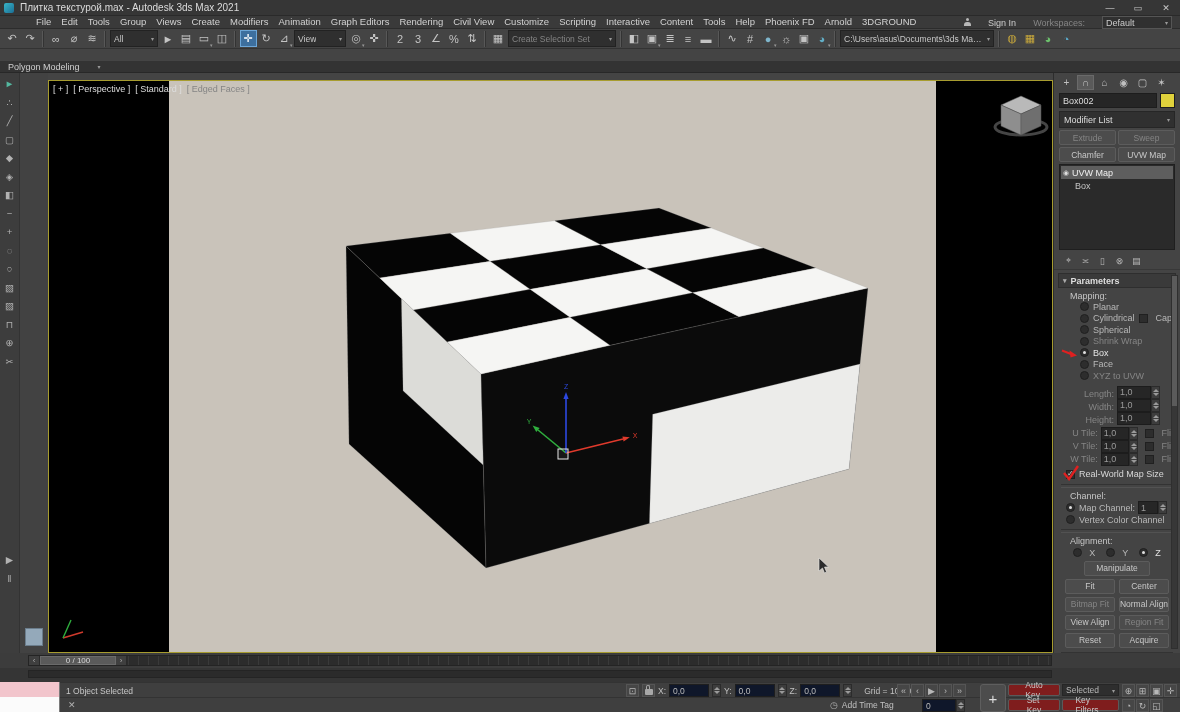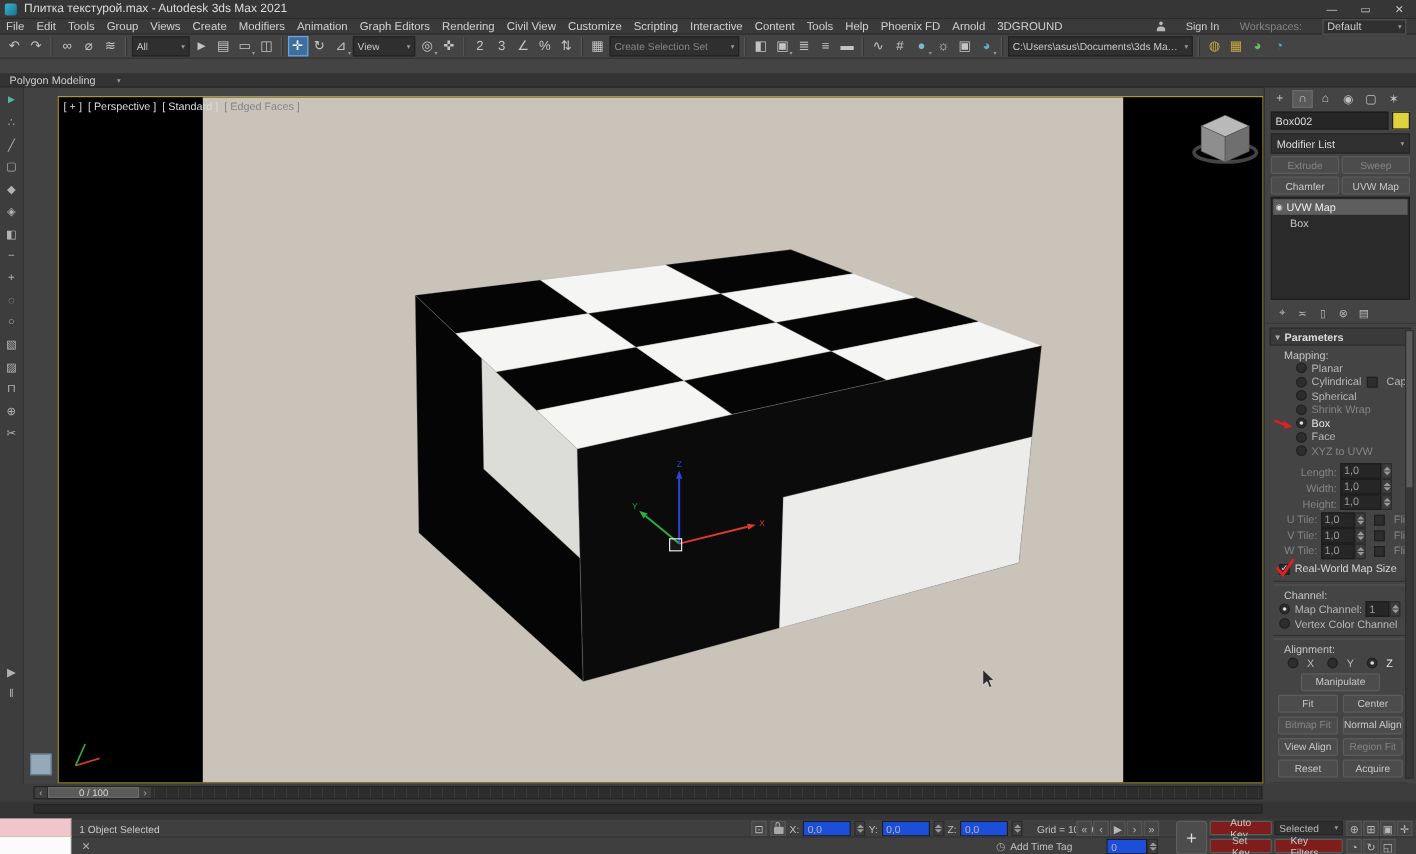--- a/index.html
+++ b/index.html
@@ -4,21 +4,21 @@
 <style>
   html,body{margin:0;padding:0;background:#222;}
   .app{position:relative;width:1180px;height:712px;background:#444;font-family:"Liberation Sans",sans-serif;color:#ccc;overflow:hidden;user-select:none;}
   .dim{color:#858585 !important;}
   
   .titlebar{position:absolute;left:0;top:0;width:100%;height:16px;background:#363636;display:flex;align-items:center;font-size:10px;color:#dcdcdc;border-bottom:1px solid #2a2a2a;box-sizing:border-box;}
   .tb-logo{width:10px;height:10px;margin:0 6px 0 4px;background:linear-gradient(135deg,#38b6c9,#1b6e95);border-radius:2px;flex:none;}
   .win-controls{margin-left:auto;display:flex;height:100%;}
   .win-btn{width:28px;display:flex;align-items:center;justify-content:center;font-size:9px;color:#c8c8c8;}
   
-  .menubar{position:absolute;left:0;top:16px;width:100%;height:13px;background:#3a3a3a;border-bottom:1px solid #2c2c2c;display:flex;align-items:center;font-size:9.5px;box-sizing:border-box;}
+  .menubar{position:absolute;left:0;top:16px;width:100%;height:13px;background:#3a3a3a;border-bottom:1px solid #2c2c2c;display:flex;align-items:flex-start;font-size:9.5px;box-sizing:border-box;padding-left:31px;}
   .menu-items{display:flex;align-items:center;}
   .menu-item{padding:0 5px;color:#d2d2d2;white-space:nowrap;}
   .menu-right{margin-left:auto;display:flex;align-items:center;gap:17px;padding-right:8px;font-size:9px;}
   .person-icon{width:7px;height:9px;position:relative;}
   .person-icon::before{content:"";position:absolute;left:2px;top:0;width:3px;height:3px;border-radius:50%;background:#b8b8b8;}
   .person-icon::after{content:"";position:absolute;left:0;top:4px;width:7px;height:4px;border-radius:3px 3px 0 0;background:#b8b8b8;}
   .ws-dd{display:flex;align-items:center;gap:3px;background:#303030;border:1px solid #555;height:11px;padding:0 3px;min-width:62px;}
   .tb-caret{font-size:6px;color:#999;margin-left:auto;}
   
   .toolbar{position:absolute;left:0;top:29px;width:100%;height:20px;background:#444;border-bottom:1px solid #333;display:flex;align-items:center;padding-left:3px;box-sizing:border-box;}
@@ -108,21 +108,21 @@
   .ml-pink{position:absolute;left:0;top:682px;width:60px;height:15px;background:#f2c5cc;border-right:1px solid #7a7a7a;box-sizing:border-box;z-index:2;}
   .ml-white{position:absolute;left:0;top:697px;width:60px;height:15px;background:#fbfbfb;border-right:1px solid #7a7a7a;box-sizing:border-box;z-index:2;}
   .objsel{position:absolute;left:66px;top:3px;color:#c8c8c8;}
   .sb-x{position:absolute;left:68px;top:2px;color:#b0b0b0;font-size:9px;}
   .coords{position:absolute;left:626px;top:1px;display:flex;align-items:center;gap:3px;height:13px;}
   .sb-icon{width:13px;height:13px;display:inline-flex;align-items:center;justify-content:center;font-size:9px;color:#b8b8b8;background:#464646;border:1px solid #555;box-sizing:border-box;flex:none;}
   .lockwrap{width:13px;height:13px;display:inline-flex;align-items:center;justify-content:center;background:#464646;border:1px solid #555;box-sizing:border-box;}
   .lock{position:relative;width:8px;height:6px;background:#a8a8a8;border-radius:1px;margin-top:3px;}
   .lock::before{content:"";position:absolute;left:1px;top:-4px;width:4px;height:4px;border:1.5px solid #a8a8a8;border-bottom:none;border-radius:3px 3px 0 0;box-sizing:border-box;}
   .axlbl{color:#c0c0c0;}
-  .sfield{height:11px;background:#1d4ed8;border:1px solid #1e1e1e;color:#bbb;display:inline-flex;align-items:center;padding:0 3px;width:32px;box-sizing:content-box;font-size:8.5px;}
+  .sfield{height:11px;background:#0f172a;border:1px solid #1e1e1e;color:#bbb;display:inline-flex;align-items:center;padding:0 3px;width:32px;box-sizing:content-box;font-size:8.5px;}
   .gridtxt{margin-left:9px;color:#c0c0c0;white-space:nowrap;}
   .timetag{position:absolute;left:830px;top:2px;display:flex;align-items:center;gap:4px;color:#c0c0c0;}
   .clockicon{font-size:9px;color:#a8a8a8;}
   .framefield{position:absolute;left:922px;top:1px;display:flex;align-items:center;}
   .playback{position:absolute;left:897px;top:1px;display:flex;gap:1px;}
   .big-key{position:absolute;left:980px;top:684px;width:24px;height:26px;background:#4c4c4c;border:1px solid #5e5e5e;border-radius:3px;color:#ddd;font-size:15px;display:flex;align-items:center;justify-content:center;z-index:3;}
   .sb-btn{position:absolute;top:1px;height:12px;background:#7f1d1d;border:1px solid #5a5a5a;border-radius:2px;color:#c8c8c8;display:flex;align-items:center;justify-content:center;padding:0 18px;box-sizing:border-box;}
   .sb-dd{position:absolute;top:1px;height:12px;background:#2e2e2e;border:1px solid #262626;color:#b8b8b8;display:flex;align-items:center;padding:0 3px;box-sizing:border-box;gap:3px;}
   .nav-a,.nav-b{position:absolute;left:1122px;display:flex;gap:1px;top:1px;}
 </style>

